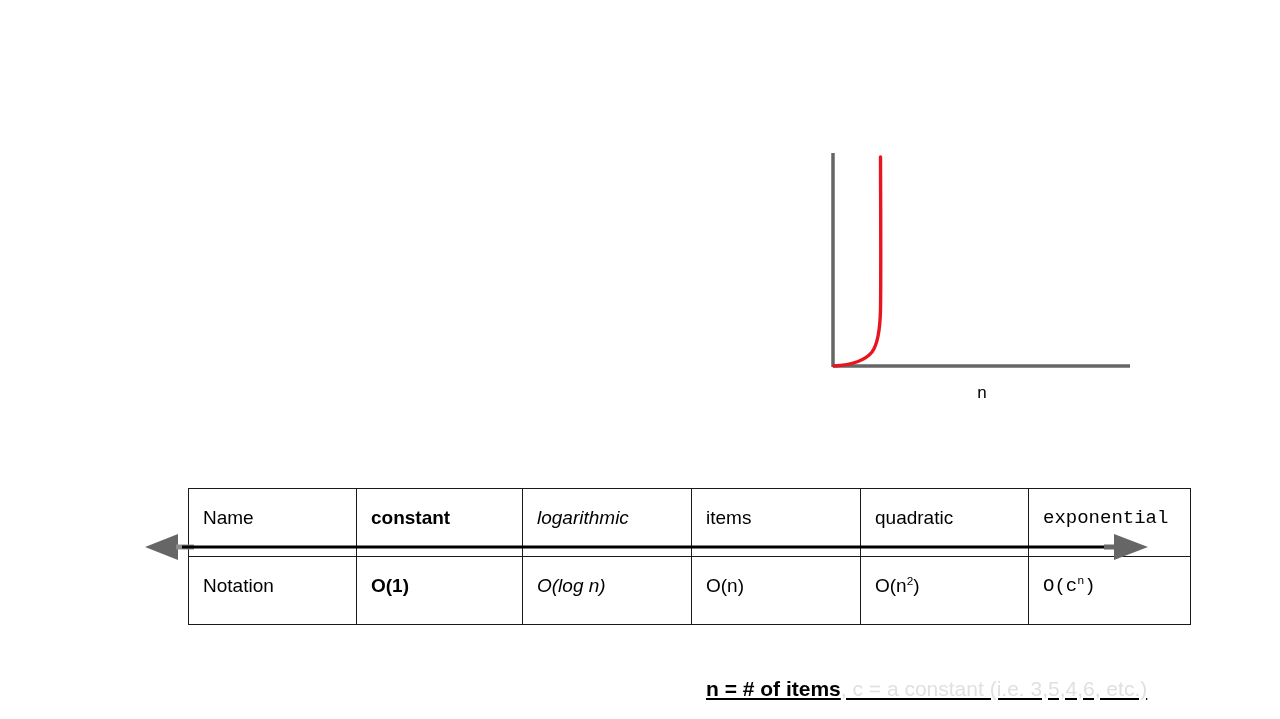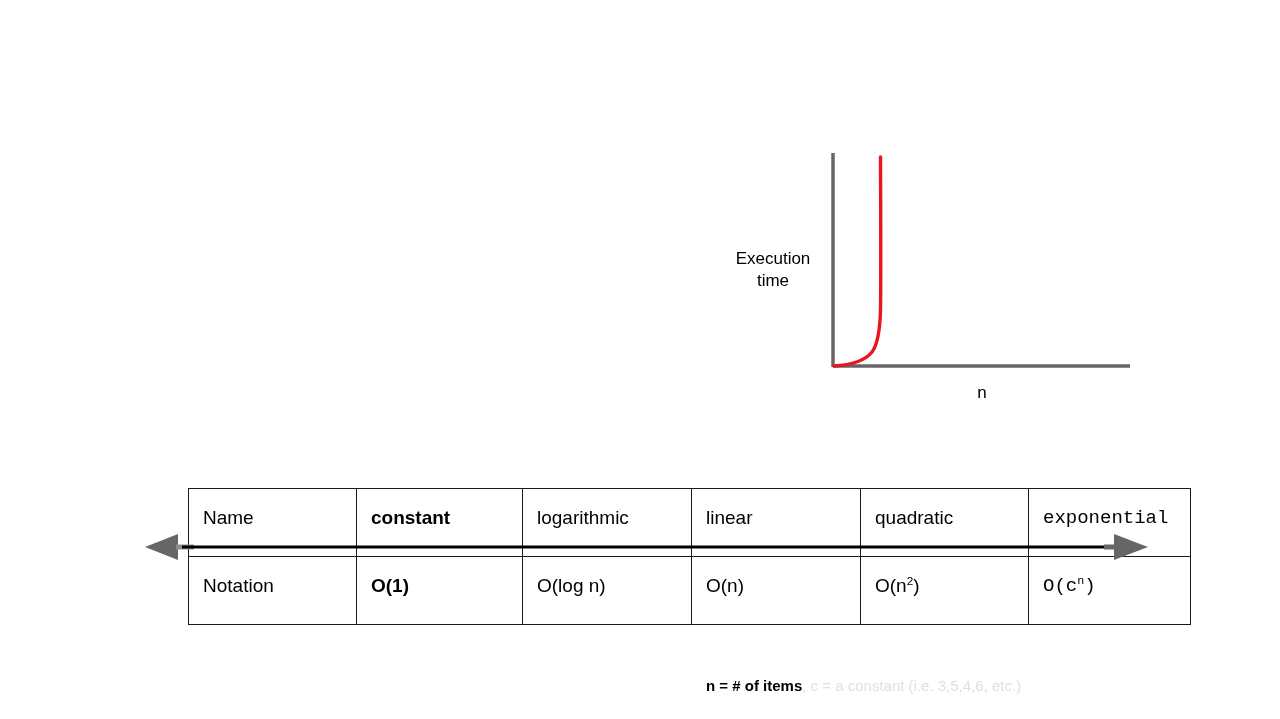--- a/index.html
+++ b/index.html
@@ -66,21 +66,21 @@
     padding: 0 0 10px 14px;
     font-size: 19px;
     vertical-align: middle;
     height: 57px;
     background: #ffffff;
     white-space: nowrap;
     margin-left: 44px;
   }
   td.col-label   { width: 153px; }
   td.col-c1      { width: 151px; font-weight: bold; }
-  td.col-c2      { width: 154px; }
+  td.col-c2      { width: 154px; font-style: italic; }
   td.col-c3      { width: 154px; }
   td.col-c4      { width: 153px; }
   td.col-c5      { width: 147px; }
   td.highlight   { background: #ccd9ec; font-family: Liberation Mono, monospace; }
   sup { font-size: 0.62em; vertical-align: super; line-height: 0; }
 
   
   #spectrum-arrow {
     position: absolute;
     left: 138px;
@@ -88,22 +88,23 @@
     width: 1016px;
     height: 32px;
     pointer-events: none;
   }
 
   
   #footnote {
     position: absolute;
     left: 706px;
     top: 677px;
-    font-size: 15px;
+    font-size: 21px;
     white-space: nowrap;
+    text-decoration: underline;
   }
   #footnote .fn-strong { color: #000000; font-weight: bold; }
   #footnote .fn-faded  { color: #e0e0e0; }
 </style>
 </head>
 <body>
 
 <div id="complexity-chart">
 
   <svg width="460" height="240" viewBox="0 0 460 240">
@@ -111,36 +112,32 @@
     <line x1="133" y1="13" x2="133" y2="227" stroke="#666666" stroke-width="3.5"></line>
 
     <line x1="133" y1="226" x2="430" y2="226" stroke="#666666" stroke-width="3.5"></line>
 
     <path d="M 134 226
              C 150 225, 164 222, 172 212
              C 178 204, 180 190, 180.5 170
              C 181 140, 180.8 90, 180.5 17" fill="none" stroke="#e8141e" stroke-width="3.4" stroke-linecap="round"></path>
   </svg>
 
-  <div class="axis-label" id="y-axis-label">
-    <div>Execution</div>
-    <div>time</div>
-  </div>
 
   <div class="axis-label" id="x-axis-label">n</div>
 </div>
 
 <div id="complexity-table-wrap">
   <table class="complexity-table">
     <tbody>
       <tr>
         <td class="col-label">Name</td>
         <td class="col-c1">constant</td>
         <td class="col-c2">logarithmic</td>
-        <td class="col-c3">linear</td>
+        <td class="col-c3">items</td>
         <td class="col-c4">quadratic</td>
         <td class="col-c5 highlight">exponential</td>
       </tr>
       <tr>
         <td class="col-label">Notation</td>
         <td class="col-c1"><span>O(1)</span></td>
         <td class="col-c2"><span>O(log n)</span></td>
         <td class="col-c3"><span>O(n)</span></td>
         <td class="col-c4"><span>O(n</span><sup>2</sup><span>)</span></td>
         <td class="col-c5 highlight"><span>O(c</span><sup>n</sup><span>)</span></td>

